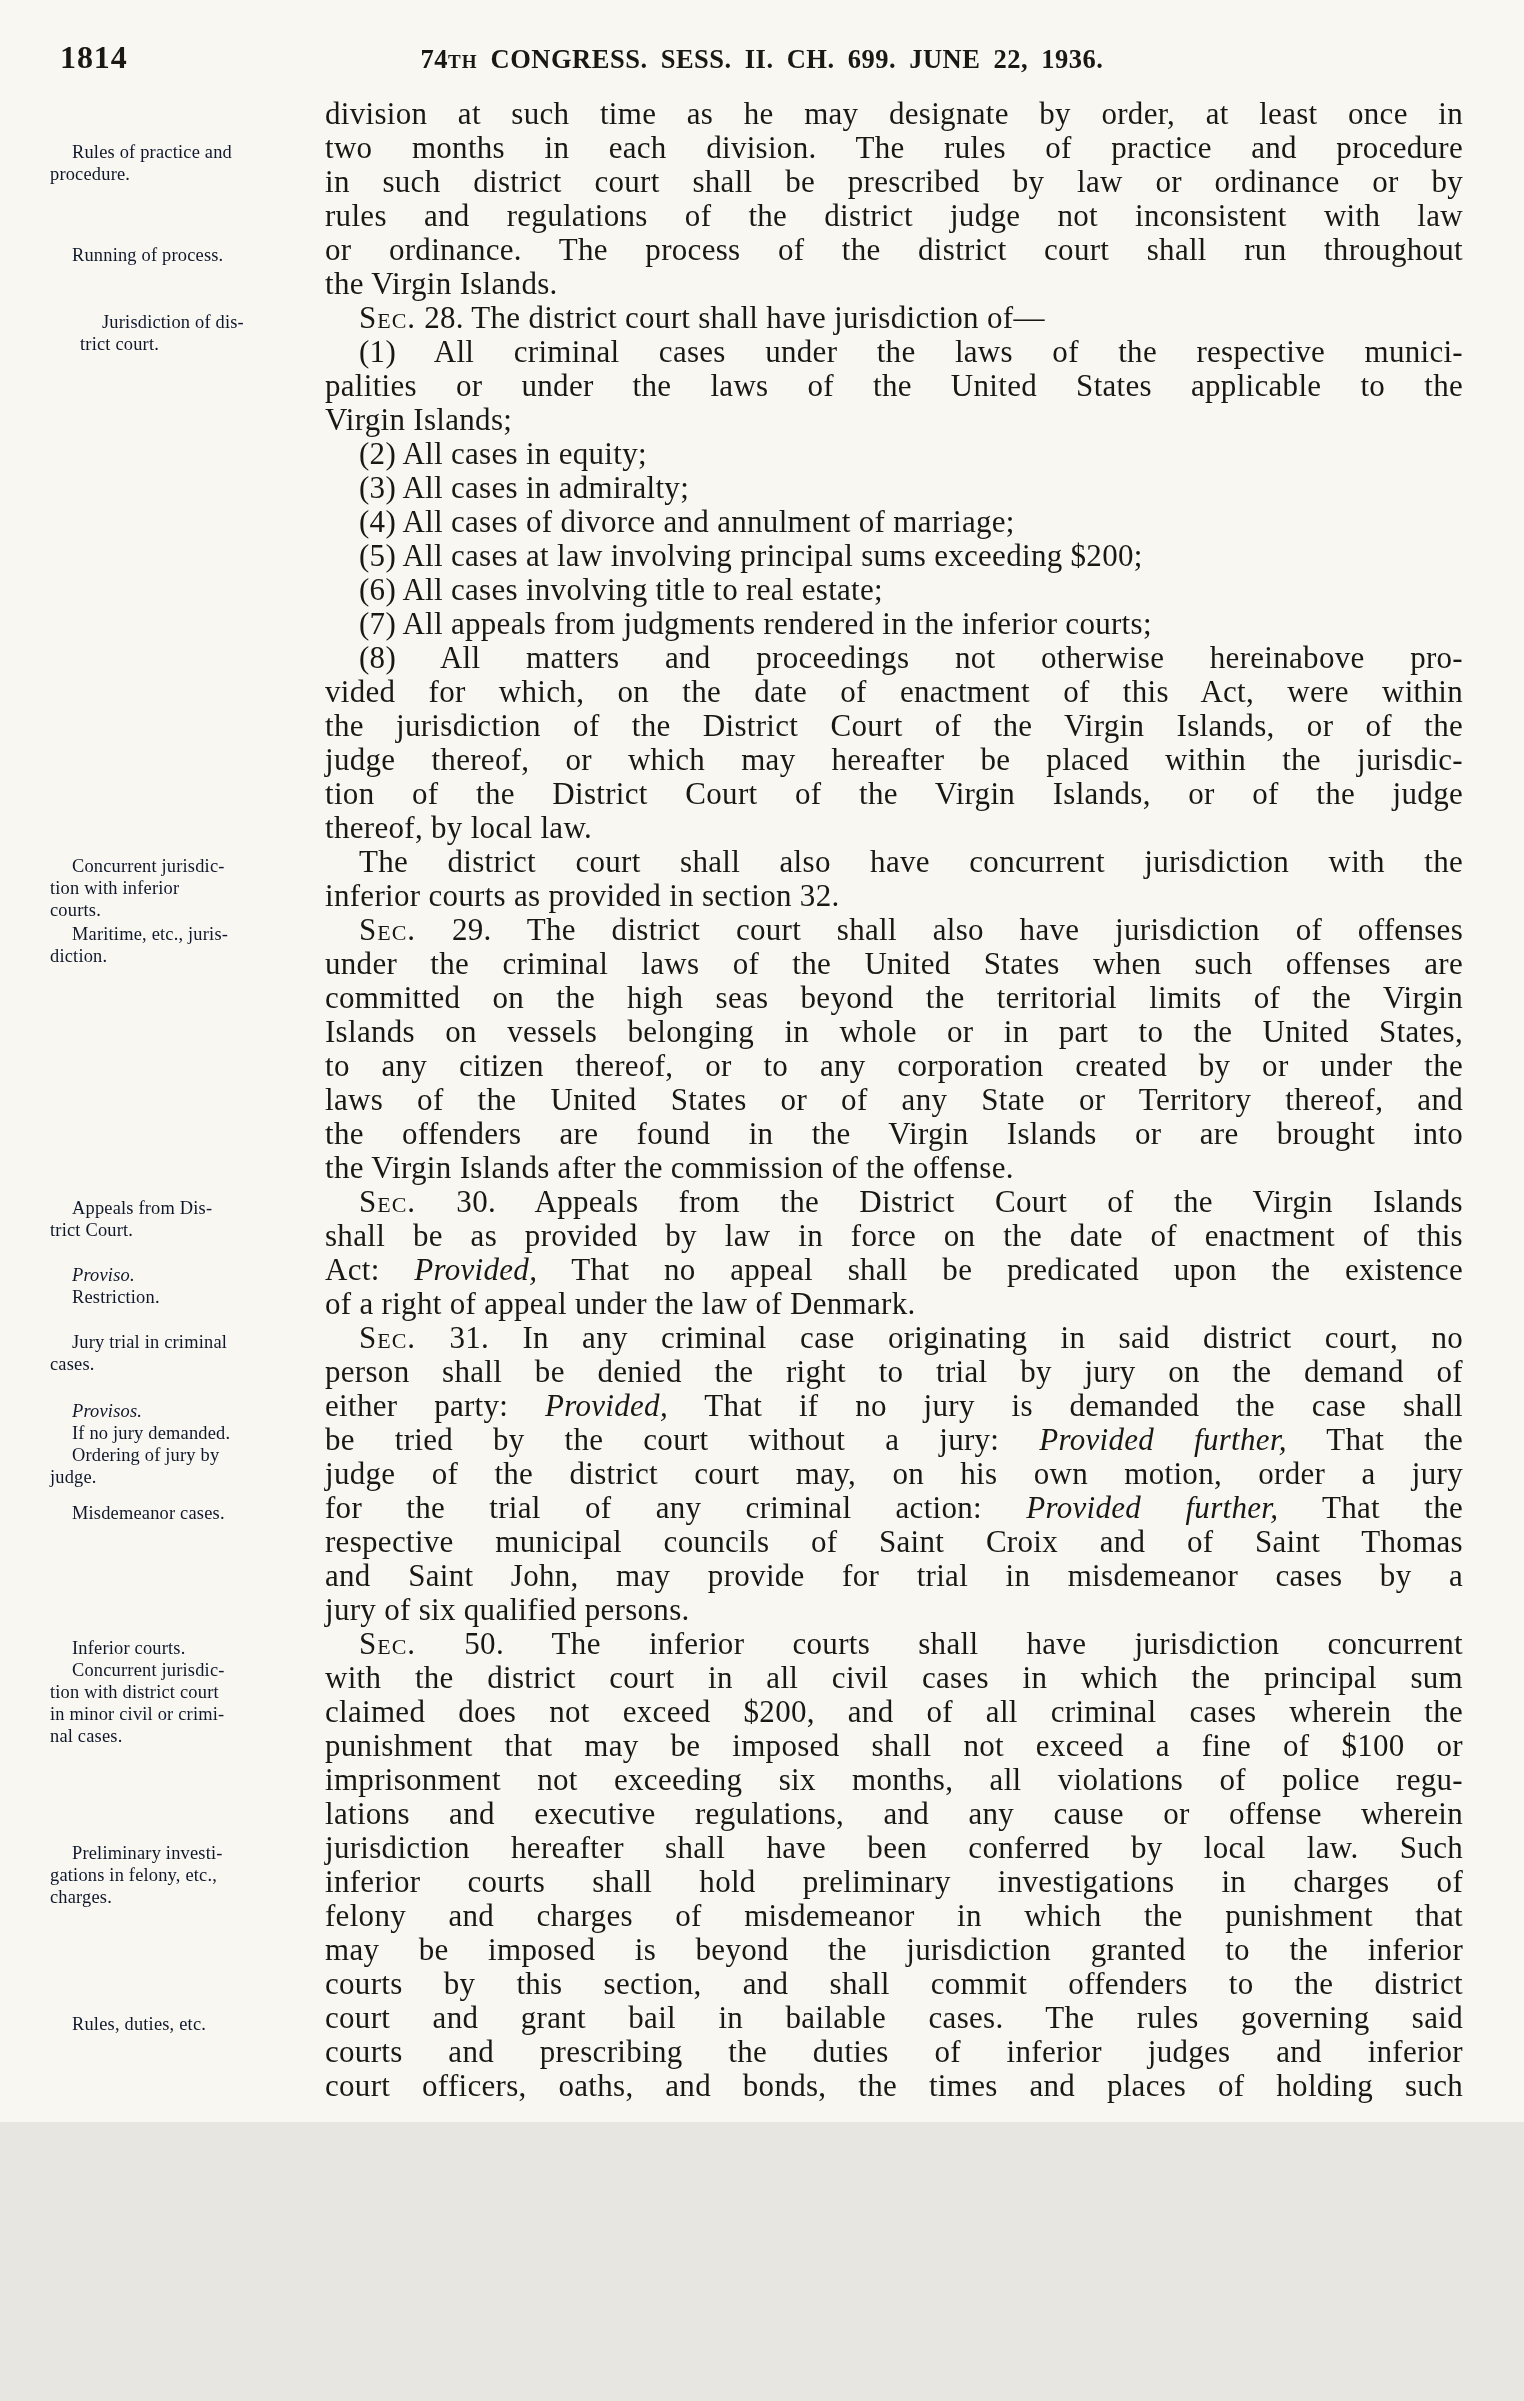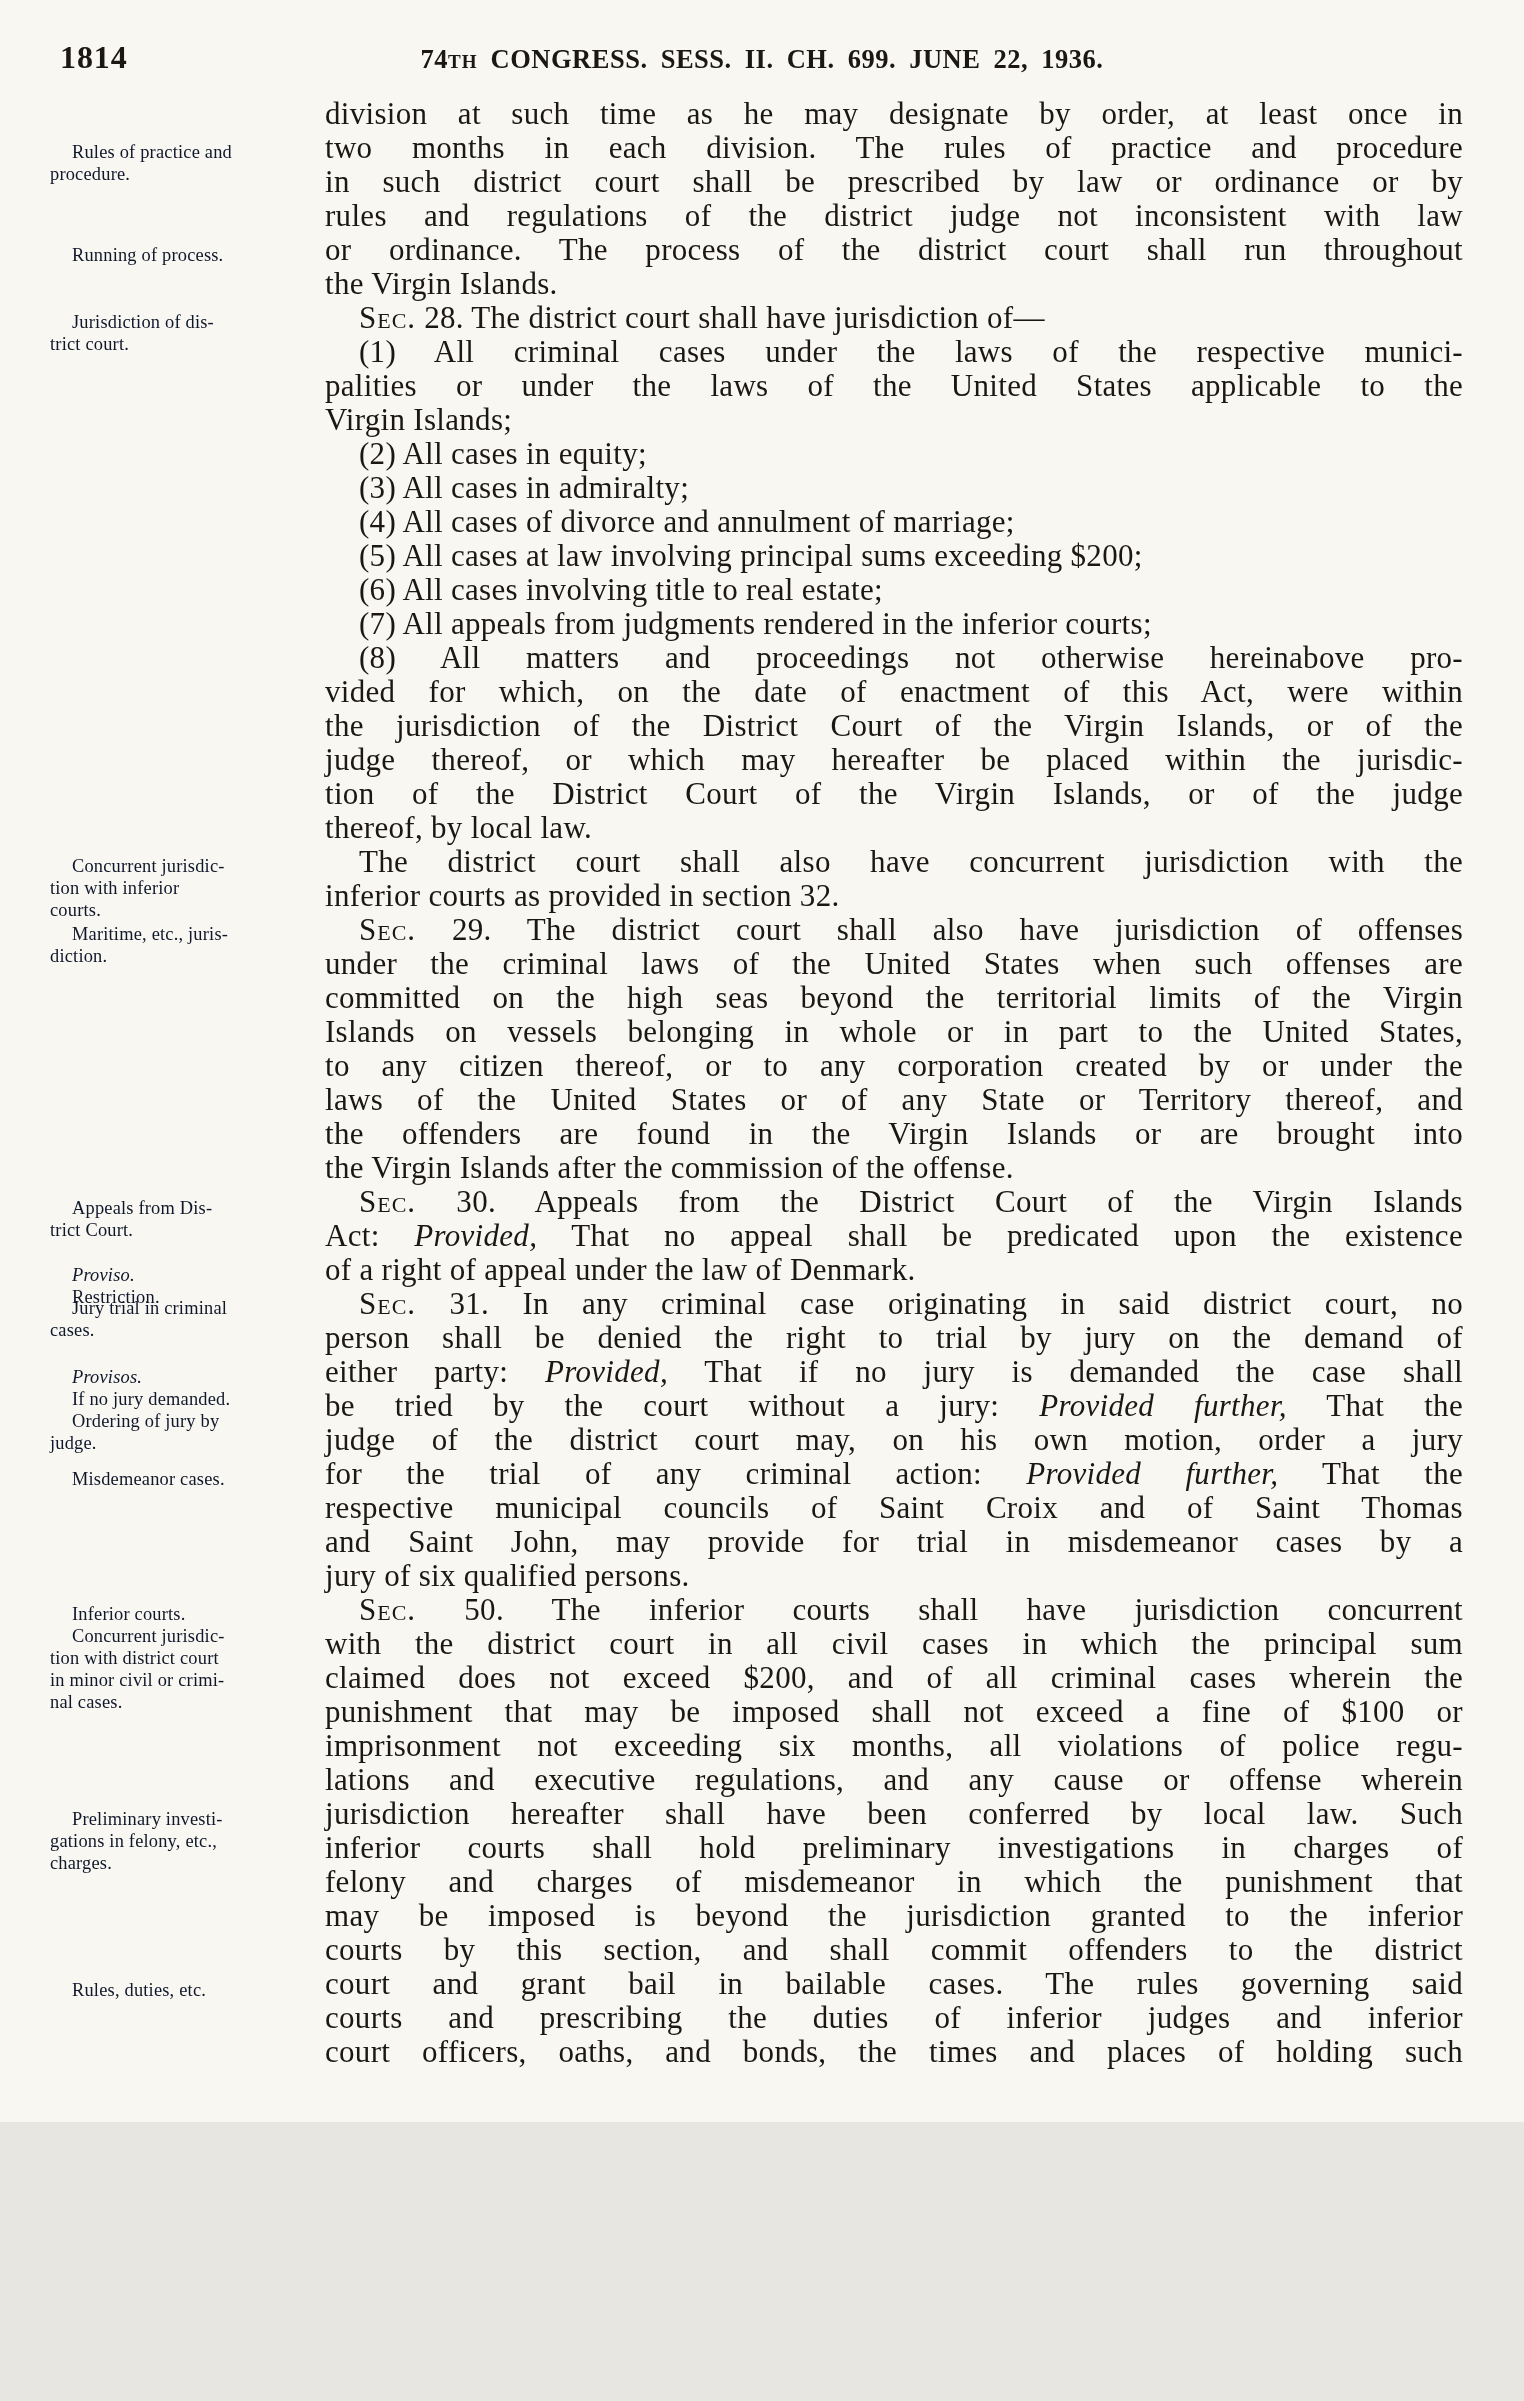--- a/index.html
+++ b/index.html
@@ -91,21 +91,21 @@
           <div class="note-line ind"><span>Running of process.</span></div>
         </div>
         <div class="line"><span>division at such time as he may designate by order, at least once in</span></div>
         <div class="line"><span>two months in each division. The rules of practice and procedure</span></div>
         <div class="line"><span>in such district court shall be prescribed by law or ordinance or by</span></div>
         <div class="line"><span>rules and regulations of the district judge not inconsistent with law</span></div>
         <div class="line"><span>or ordinance. The process of the district court shall run throughout</span></div>
         <div class="line left"><span>the Virgin Islands.</span></div>
       </div>
       <div class="para">
-        <div class="note" style="top: 10.3px;">
+        <div class="note" style="top: 10.3px; margin-left: 30px;">
           <div class="note-line ind"><span>Jurisdiction of dis-</span></div>
           <div class="note-line"><span>trict court.</span></div>
         </div>
         <div class="line ind left"><span class="sc">Sec.</span><span> 28. The district court shall have jurisdiction of—</span></div>
       </div>
       <div class="para">
         <div class="line ind"><span>(1) All criminal cases under the laws of the respective munici-</span></div>
         <div class="line"><span>palities or under the laws of the United States applicable to the</span></div>
         <div class="line left"><span>Virgin Islands;</span></div>
       </div>
@@ -161,20 +161,21 @@
       <div class="para">
         <div class="note" style="top: 12px;">
           <div class="note-line ind"><span>Appeals from Dis-</span></div>
           <div class="note-line"><span>trict Court.</span></div>
         </div>
         <div class="note" style="top: 79px;">
           <div class="note-line ind it"><span class=" it">Proviso.</span></div>
           <div class="note-line ind"><span>Restriction.</span></div>
         </div>
         <div class="line ind"><span class="sc">Sec.</span><span> 30. Appeals from the District Court of the Virgin Islands</span></div>
+        <div class="line"><span>shall be as provided by law in force on the date of enactment of this</span></div>
         <div class="line"><span>Act: </span><span class=" it">Provided,</span><span> That no appeal shall be predicated upon the existence</span></div>
         <div class="line left"><span>of a right of appeal under the law of Denmark.</span></div>
       </div>
       <div class="para">
         <div class="note" style="top: 10.3px;">
           <div class="note-line ind"><span>Jury trial in criminal</span></div>
           <div class="note-line"><span>cases.</span></div>
         </div>
         <div class="note" style="top: 79px;">
           <div class="note-line ind it"><span class=" it">Provisos.</span></div>

